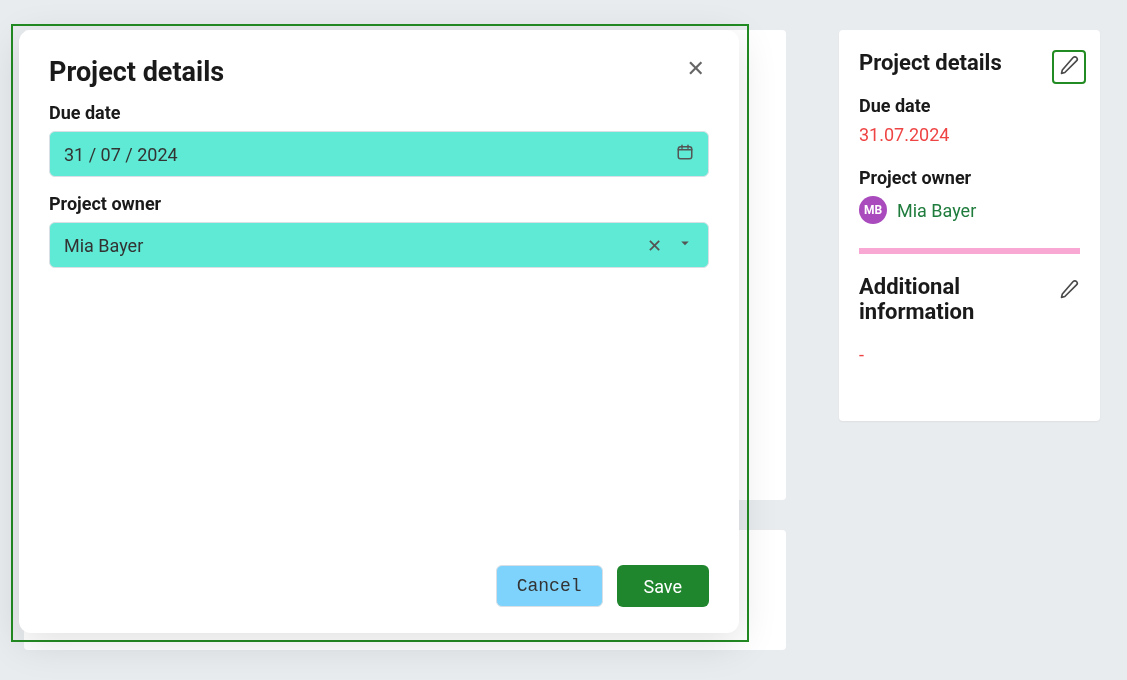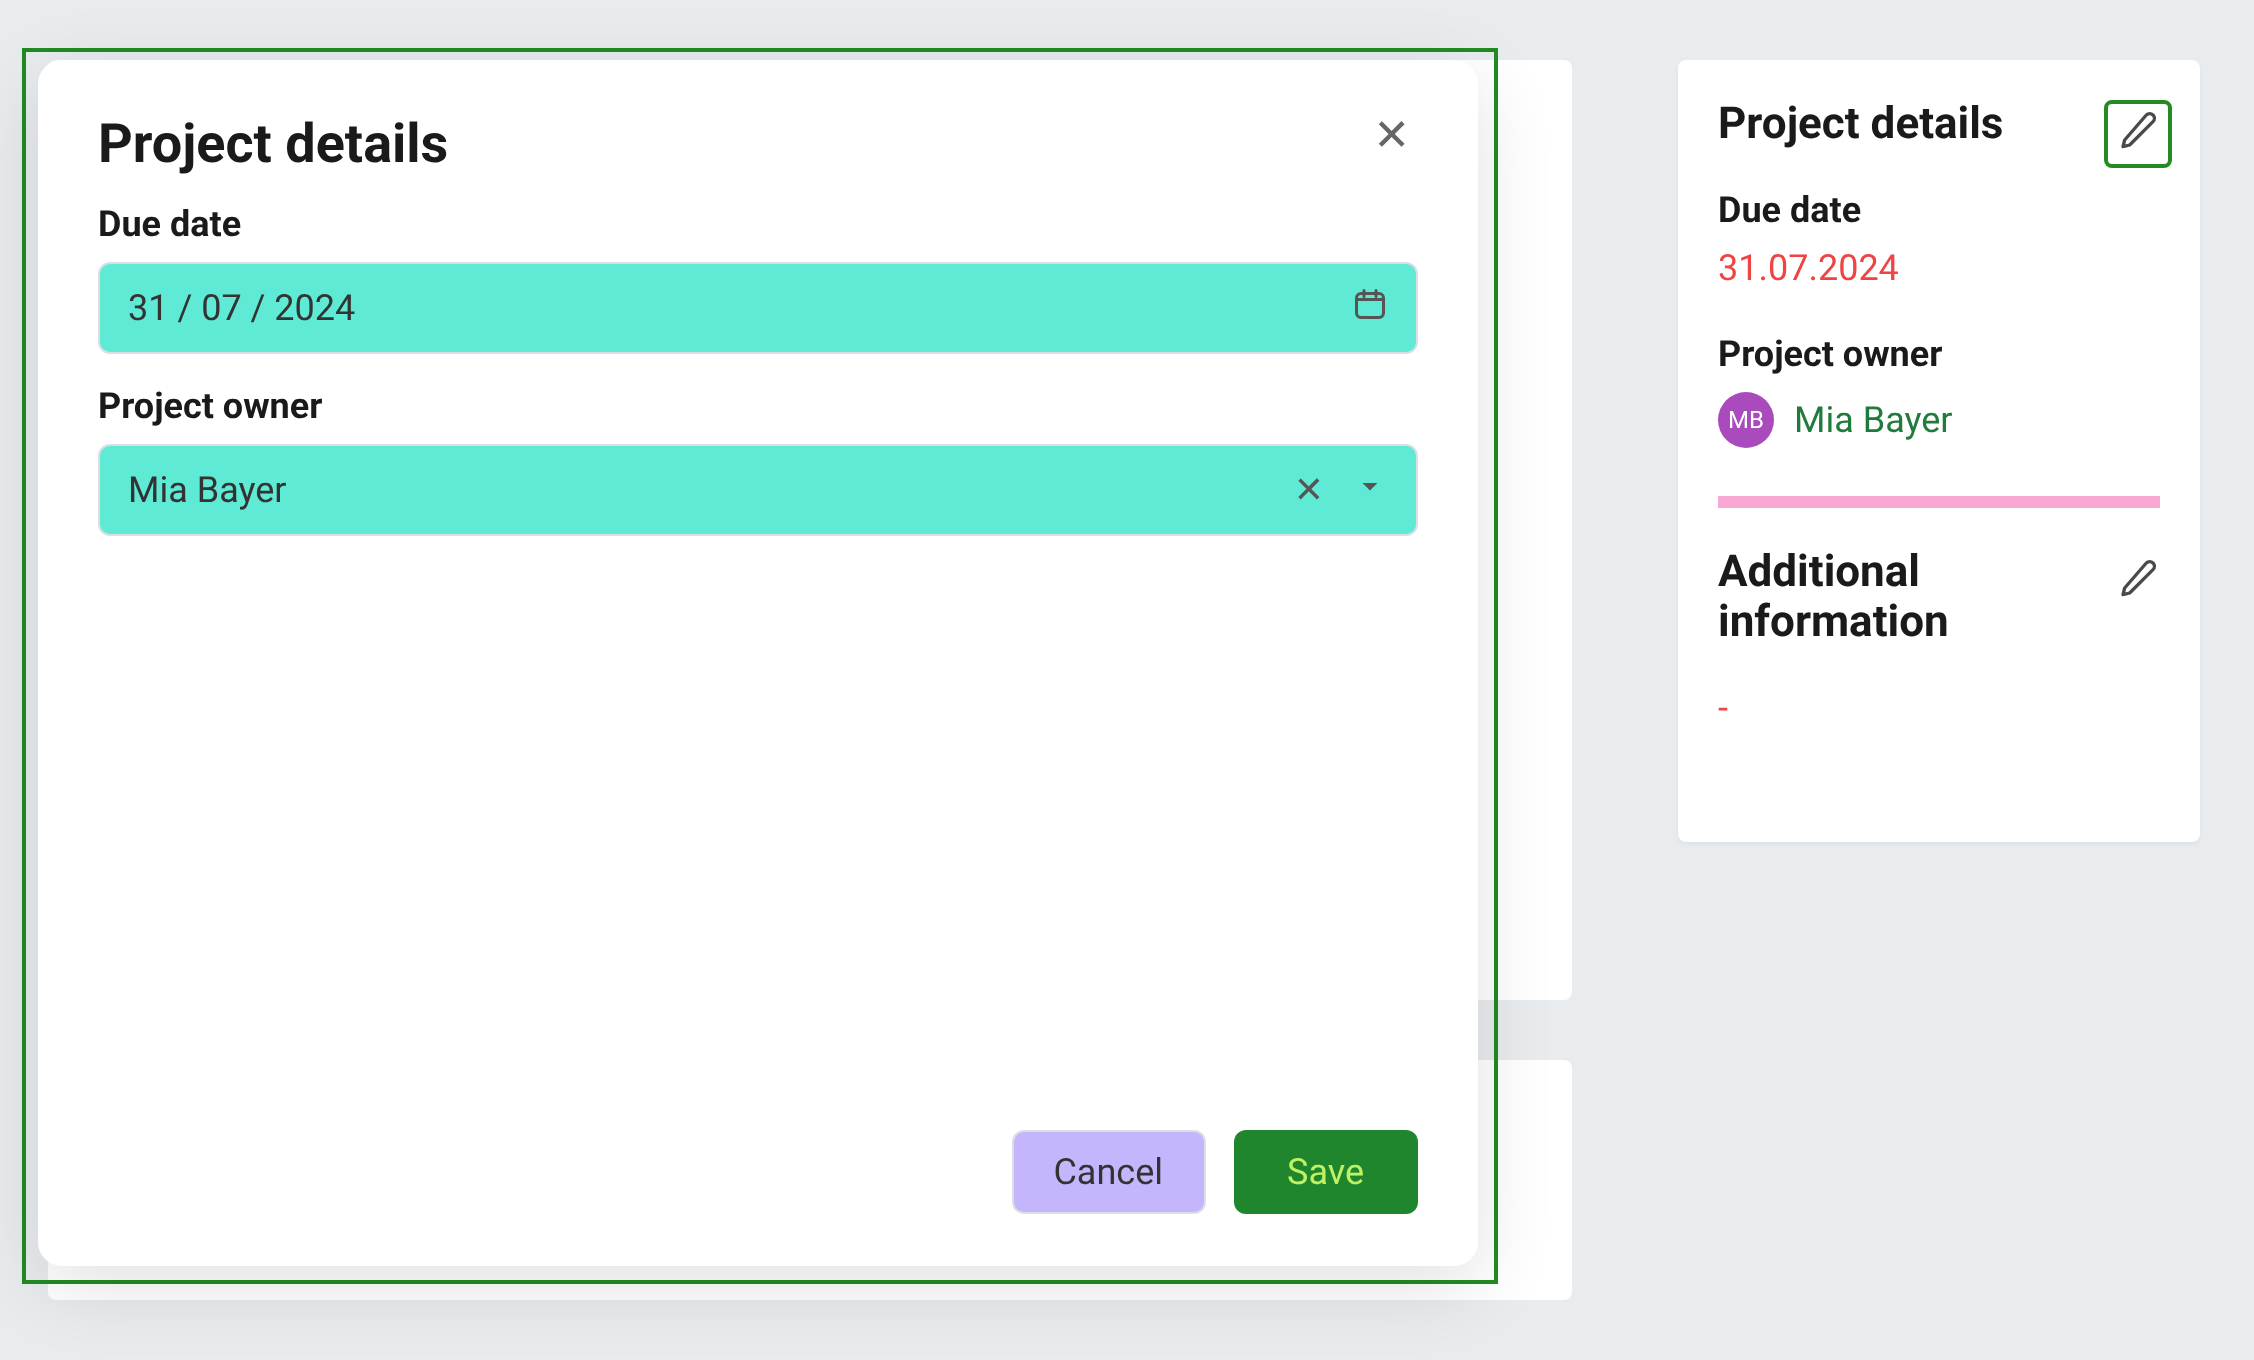--- a/index.html
+++ b/index.html
@@ -72,21 +72,21 @@
     gap: 10px;
     margin-bottom: 10px;
   }
   .avatar {
     width: 28px;
     height: 28px;
     border-radius: 50%;
     background: #a94bbd;
     color: #fff;
     font-size: 12px;
-    font-weight: 400;
+    font-weight: 700;
     display: flex;
     align-items: center;
     justify-content: center;
     flex-shrink: 0;
   }
   .owner-link {
     color: #1f7c3c;
     font-size: 18px;
     cursor: pointer;
   }
@@ -198,27 +198,28 @@
     padding: 0 20px;
     border-radius: 6px;
     font-size: 18px;
     display: inline-flex;
     align-items: center;
     justify-content: center;
     cursor: pointer;
     border: 1px solid transparent;
   }
   .btn-secondary {
-    background: #c4b5fd;
+    background: #7dd3fc;
     border-color: #d9dfe4;
     color: #333;
+    font-family: Liberation Mono, monospace;
   }
   .btn-primary {
     background: #1f862e;
-    color: #bef264;
+    color: #ffffff;
     padding: 0 26px;
   }
 </style>
 </head>
 <body>
 
 <div class="bg-card"></div>
 <div class="bg-card2"></div>
 
 <div class="sidebar-card">

